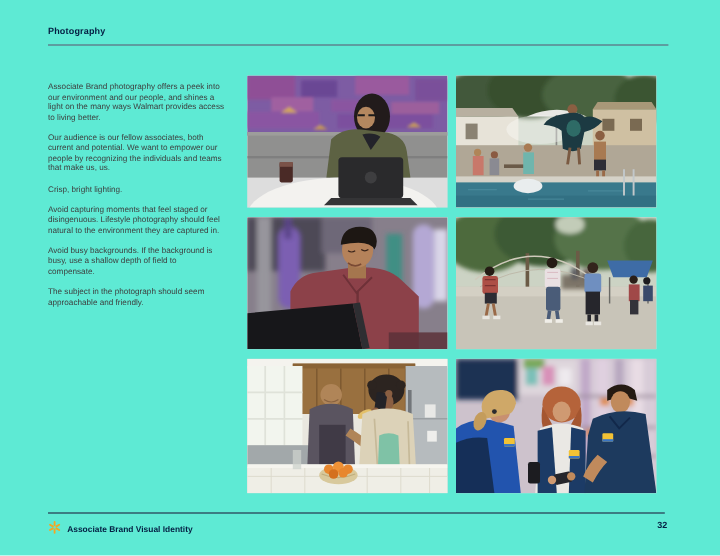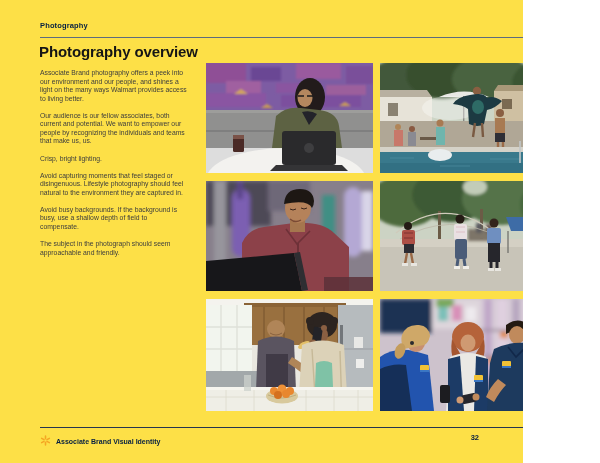--- a/index.html
+++ b/index.html
@@ -1,17 +1,17 @@
 <!DOCTYPE html>
 <html><head>
 <meta charset="utf-8">
 <style>
   html,body{margin:0;padding:0;background:#ffffff;}
-  .page{position:relative;width:487px;height:463px;background:#fde047;overflow:hidden;
-        font-family:"Liberation Sans","DejaVu Sans",sans-serif;padding-left:36px;-webkit-font-smoothing:antialiased;}
+  .page{position:relative;width:600px;height:463px;background:#5eead4;overflow:hidden;
+        font-family:"Liberation Sans","DejaVu Sans",sans-serif;-webkit-font-smoothing:antialiased;}
 
   
   .eyebrow{position:absolute;left:40px;top:21px;font-size:7.5px;font-weight:700;color:#041e42;letter-spacing:.15px;}
   .top-rule{position:absolute;left:40px;top:37px;width:517px;height:1.3px;background:#5d6b7e;}
 
   
   .title{position:absolute;left:39px;top:43px;font-size:15px;font-weight:700;color:#151515;letter-spacing:-.1px;margin:0;}
   .text-col{position:absolute;left:40px;top:69px;width:147px;color:#3d3d3d;font-size:6.8px;line-height:1.26;}
   .text-col p{margin:0 0 8.5px 0;}
   .guidelines-heading{font-size:7.2px;font-weight:700;color:#151515;letter-spacing:.25px;line-height:1.35;margin:13px 0 10px 0;}
@@ -29,21 +29,20 @@
   .page-number{position:absolute;right:44px;top:433px;font-size:7.5px;font-weight:700;color:#041e42;}
 </style>
 </head>
 <body>
 
 <div class="page">
 
   <div class="eyebrow">Photography</div>
   <div class="top-rule"></div>
 
-  <h1 class="title">Photography overview</h1>
   <div class="text-col">
     <p>Associate Brand photography offers a peek into our environment and our people, and shines a light on the many ways Walmart provides access to living better.</p>
     <p>Our audience is our fellow associates, both current and potential. We want to empower our people by recognizing the individuals and teams that make us, us.</p>
     <p>Crisp, bright lighting.</p>
     <p>Avoid capturing moments that feel staged or disingenuous. Lifestyle photography should feel natural to the environment they are captured in.</p>
     <p>Avoid busy backgrounds. If the background is busy, use a shallow depth of field to compensate.</p>
     <p>The subject in the photograph should seem approachable and friendly.</p>
   </div>
 
   <div class="photo-grid">

